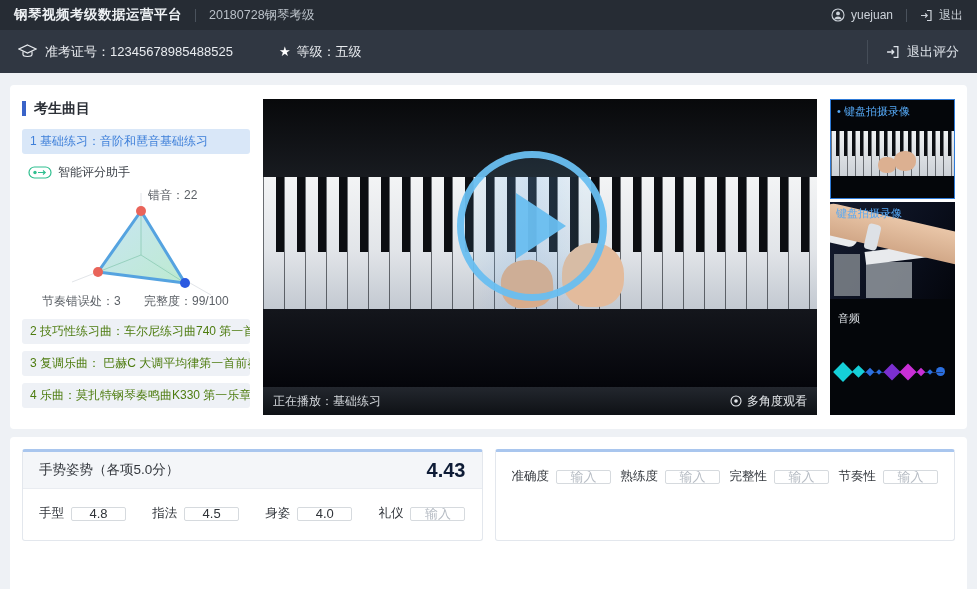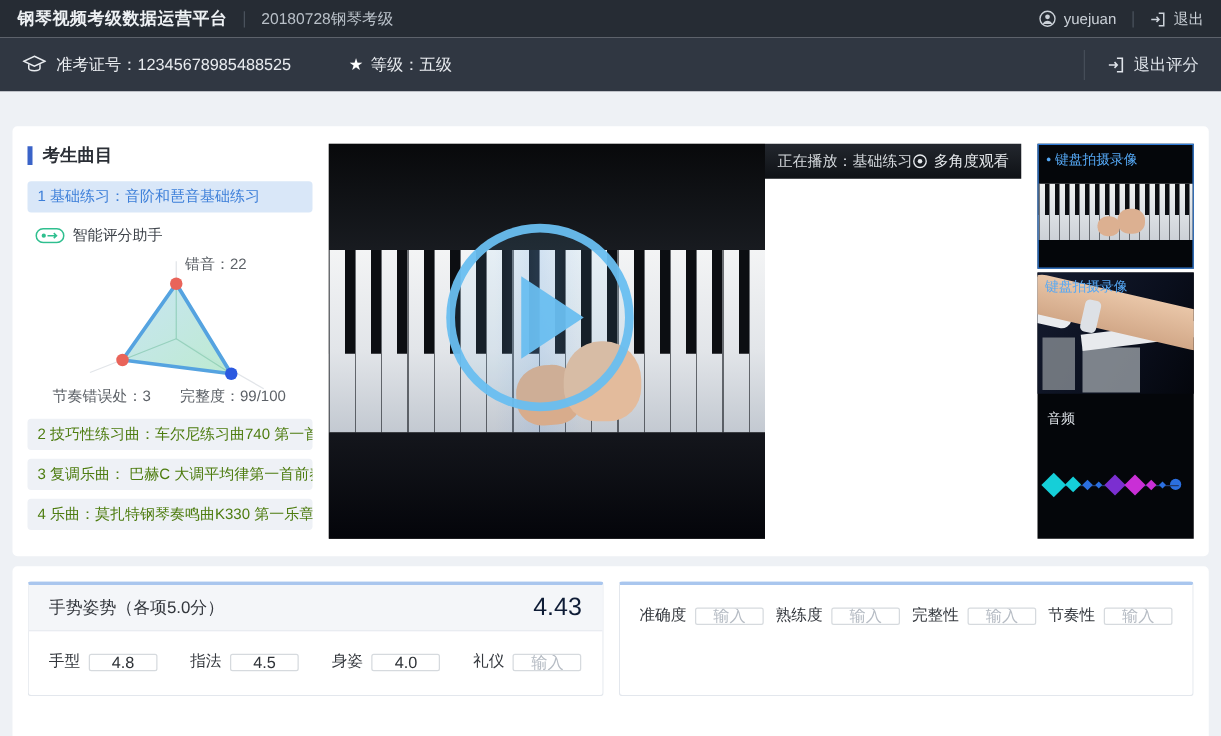--- a/index.html
+++ b/index.html
@@ -16,41 +16,41 @@
   .top-link svg { display:block; }
 
   
   .subbar { height:43px; background:#303742; display:flex; justify-content:space-between; align-items:center; padding:0 18px; }
   .subbar .left { display:flex; align-items:center; font-size:13px; color:#e8ebef; }
   .subbar .left svg { margin-right:8px; }
   .star { color:#ffffff; font-size:13px; margin:0 6px 0 46px; }
   .exit-scoring { display:flex; align-items:center; gap:7px; font-size:13px; color:#dfe4ea; border-left:1px solid #454d58; padding-left:18px; height:24px; cursor:pointer; }
 
   
-  .main-panel { margin:28px 10px 0; background:#fff; border-radius:4px; padding:14px 12px; height:344px; display:flex; gap:13px; }
+  .main-panel { margin:12px 10px 0; background:#fff; border-radius:4px; padding:14px 12px; height:344px; display:flex; gap:13px; }
   .sec-title { font-size:14px; font-weight:bold; color:#2b2f36; border-left:4px solid #3a63c8; padding-left:8px; line-height:15px; }
 
   
   .songs { width:228px; flex:none; }
   .songs .sec-title { margin:2px 0 13px; }
   .song { height:25px; line-height:25px; font-size:12px; border-radius:3px; padding:0 8px; margin-bottom:7px;
           background:#eef1f6; color:#4d7c0f; cursor:pointer; white-space:nowrap; overflow:hidden; }
   .song.active { background:#d9e7f8; color:#3d7fd9; }
 
   .assist { margin:10px 0 6px; }
   .assist-head { display:flex; align-items:center; gap:6px; font-size:12px; color:#3f444b; padding-left:6px; }
   .radar { position:relative; height:128px; margin-top:4px; }
   .radar svg { position:absolute; inset:0; }
   .radar-label { position:absolute; font-size:12px; color:#5c6167; white-space:nowrap; }
   .rl-0 { left:126px; top:2px; }
   .rl-1 { left:20px;  top:108px; }
   .rl-2 { left:122px; top:108px; }
 
   
-  .video { width:554px; flex:none; display:flex; flex-direction:row; }
+  .video { width:554px; flex:none; display:flex; flex-direction:column; }
   .screen { flex:1; position:relative; background:#000; overflow:hidden; }
   .lid { position:absolute; left:0; right:0; top:0; height:27%; background:linear-gradient(#08090b,#181b20); }
   .keys { position:absolute; left:0; right:0; top:27%; height:46%; background:linear-gradient(180deg,#f3f4f5 0%,#e2e5e9 55%,#c3c9d1 100%); }
   .keys .sep { position:absolute; inset:0; background:repeating-linear-gradient(90deg,rgba(18,22,28,.6) 0 1px,transparent 1px 21px); }
   .keys .blacks { position:absolute; left:0; right:0; top:0; height:57%; background:repeating-linear-gradient(90deg,transparent 0 13px,#0c0e12 13px 21px); }
   .keys .glare { position:absolute; inset:0; background:linear-gradient(90deg,transparent 38%,rgba(110,160,225,.18) 48%,transparent 58%); }
   .piano-bottom { position:absolute; left:0; right:0; top:73%; bottom:0; background:linear-gradient(#14161c,#04050a); }
   .hand { position:absolute; background:#ddb294; }
   .hand-l { left:43%; top:56%; width:52px; height:48px; border-radius:46% 46% 40% 40%; transform:rotate(-4deg); background:#d8ac8c; }
   .hand-r { left:54%; top:50%; width:62px; height:64px; border-radius:48% 48% 42% 42%; background:#e3bb9c; }
@@ -93,21 +93,21 @@
   .c-cy { background:#15cfd8; } .c-bl { background:#2b6fe0; } .c-pu { background:#7b2fd0; } .c-mg { background:#c92fd6; }
 
   
   .judge { margin:8px 10px 0; background:#fff; border-radius:4px; padding:12px; height:160px; overflow:hidden; }
   .judge .sec-title { margin-bottom:11px; }
   .cards { display:flex; gap:12px; }
   .card { flex:1; border:1px solid #e3e7ed; border-top:3px solid #a9c6ee; border-radius:3px; background:#fff; }
   .card-head { display:flex; justify-content:space-between; align-items:center; height:37px; padding:0 16px;
                background:#f4f6f9; border-bottom:1px solid #e9ecf1; }
   .card-title { font-size:13.5px; color:#33373d; }
-  .card-score { font-size:20px; font-weight:normal; color:#0e1c36; }
+  .card-score { font-size:20px; font-weight:bold; color:#0e1c36; }
   .card-body { display:flex; justify-content:space-between; align-items:center; padding:16px 16px 18px; }
   .field { display:flex; align-items:center; gap:7px; }
   .field-label { font-size:12.5px; color:#33373d; }
   .score-input { width:55px; height:14px; border:1px solid #d6dade; border-radius:2px; text-align:center;
                  font-size:13px; color:#2f3338; font-family:inherit; outline:none; background:#fff; }
   .score-input::placeholder { color:#b6bcc4; }
 </style>
 </head>
 <body>
 

